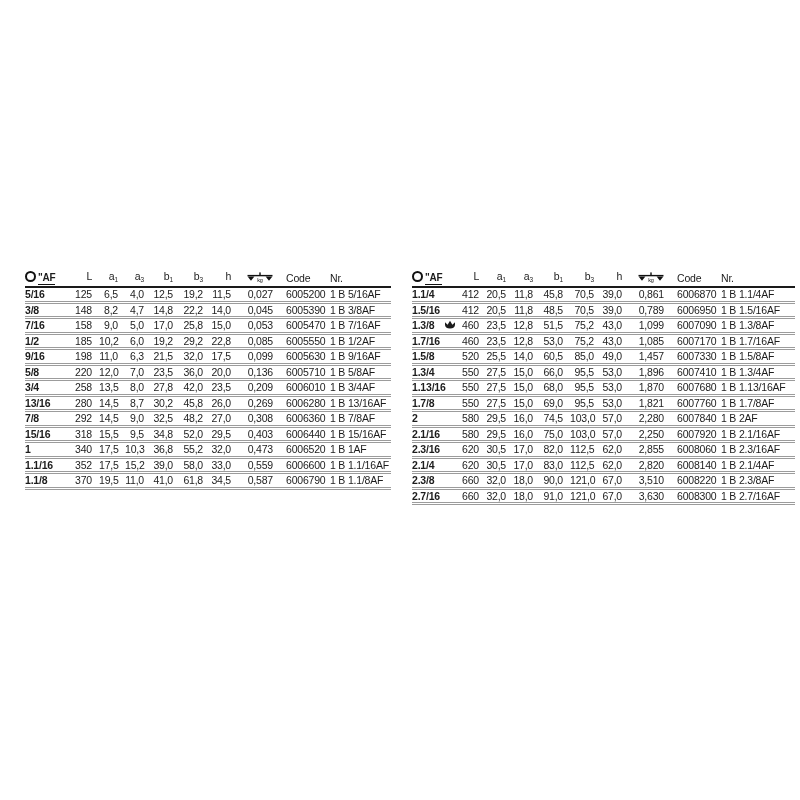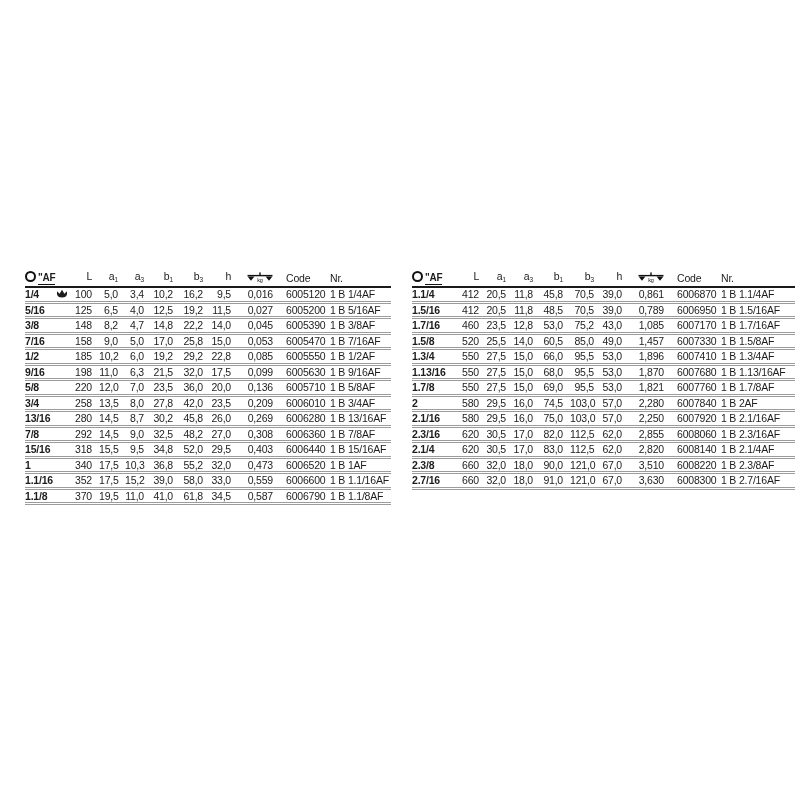--- a/index.html
+++ b/index.html
@@ -71,35 +71,20 @@
               <path d="M0.6,4.6 L7.4,4.6 L4,8.8 Z" fill="#111"></path>
               <path d="M18.6,4.6 L25.4,4.6 L22,8.8 Z" fill="#111"></path>
               <text x="13" y="9.6" font-size="5.5" text-anchor="middle" fill="#111" font-family="Liberation Sans, sans-serif">kg</text>
             </svg></th>
         <th class="h-code">Code</th>
         <th class="h-nr">Nr.</th>
       </tr>
     </thead>
     <tbody>
         <tr>
-          <td class="c-size">1/4</td>
-          <td class="c-icon"><svg width="12" height="9" viewBox="0 0 12 9">
-              <path d="M1,2.3 L3.6,4.7 L6,0.7 L8.4,4.7 L11,2.3 L11,4.8 Q11,8.5 6,8.5 Q1,8.5 1,4.8 Z" fill="#1c1c1c"></path>
-            </svg></td>
-          <td class="c-num">100</td>
-          <td class="c-num">5,0</td>
-          <td class="c-num">3,4</td>
-          <td class="c-num">10,2</td>
-          <td class="c-num">16,2</td>
-          <td class="c-num">9,5</td>
-          <td class="c-num c-kg">0,016</td>
-          <td class="c-code">6005120</td>
-          <td class="c-nr">1 B 1/4AF</td>
-        </tr>
-        <tr>
           <td class="c-size">5/16</td>
           <td class="c-icon"></td>
           <td class="c-num">125</td>
           <td class="c-num">6,5</td>
           <td class="c-num">4,0</td>
           <td class="c-num">12,5</td>
           <td class="c-num">19,2</td>
           <td class="c-num">11,5</td>
           <td class="c-num c-kg">0,027</td>
           <td class="c-code">6005200</td>
@@ -319,20 +304,35 @@
           <td class="c-num">20,5</td>
           <td class="c-num">11,8</td>
           <td class="c-num">48,5</td>
           <td class="c-num">70,5</td>
           <td class="c-num">39,0</td>
           <td class="c-num c-kg">0,789</td>
           <td class="c-code">6006950</td>
           <td class="c-nr">1 B 1.5/16AF</td>
         </tr>
         <tr>
+          <td class="c-size">1.3/8</td>
+          <td class="c-icon"><svg width="12" height="9" viewBox="0 0 12 9">
+              <path d="M1,2.3 L3.6,4.7 L6,0.7 L8.4,4.7 L11,2.3 L11,4.8 Q11,8.5 6,8.5 Q1,8.5 1,4.8 Z" fill="#1c1c1c"></path>
+            </svg></td>
+          <td class="c-num">460</td>
+          <td class="c-num">23,5</td>
+          <td class="c-num">12,8</td>
+          <td class="c-num">51,5</td>
+          <td class="c-num">75,2</td>
+          <td class="c-num">43,0</td>
+          <td class="c-num c-kg">1,099</td>
+          <td class="c-code">6007090</td>
+          <td class="c-nr">1 B 1.3/8AF</td>
+        </tr>
+        <tr>
           <td class="c-size">1.7/16</td>
           <td class="c-icon"></td>
           <td class="c-num">460</td>
           <td class="c-num">23,5</td>
           <td class="c-num">12,8</td>
           <td class="c-num">53,0</td>
           <td class="c-num">75,2</td>
           <td class="c-num">43,0</td>
           <td class="c-num c-kg">1,085</td>
           <td class="c-code">6007170</td>

